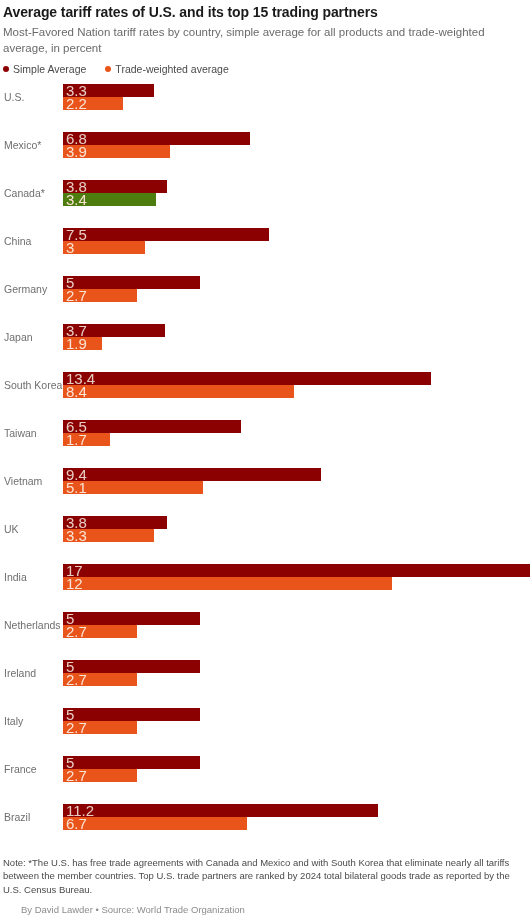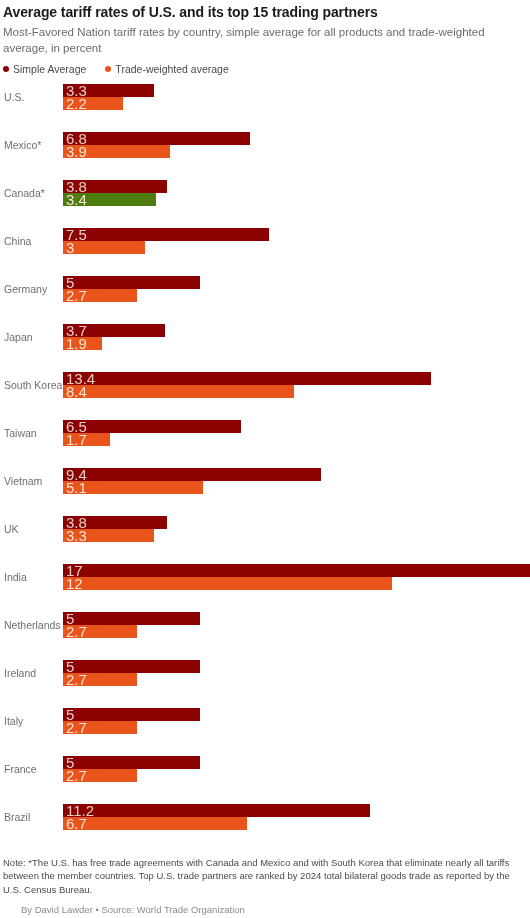--- a/index.html
+++ b/index.html
@@ -311,21 +311,21 @@
             <span class="bar-value">5</span>
           </div>
           <div class="bar bar-weighted" style="width: 74.115px; background: rgb(232, 84, 26);">
             <span class="bar-value">2.7</span>
           </div>
         </div>
       </div>
       <div class="row">
         <div class="row-label">Brazil</div>
         <div class="bars">
-          <div class="bar bar-simple" style="width: 307.44px; background: rgb(139, 0, 0);">
+          <div class="bar bar-simple" style="width: 307.44px; background: rgb(139, 0, 0); padding-left: 8px;">
             <span class="bar-value">11.2</span>
           </div>
           <div class="bar bar-weighted" style="width: 183.915px; background: rgb(232, 84, 26);">
             <span class="bar-value">6.7</span>
           </div>
         </div>
       </div>
     </div>
 
   <div class="footer">

